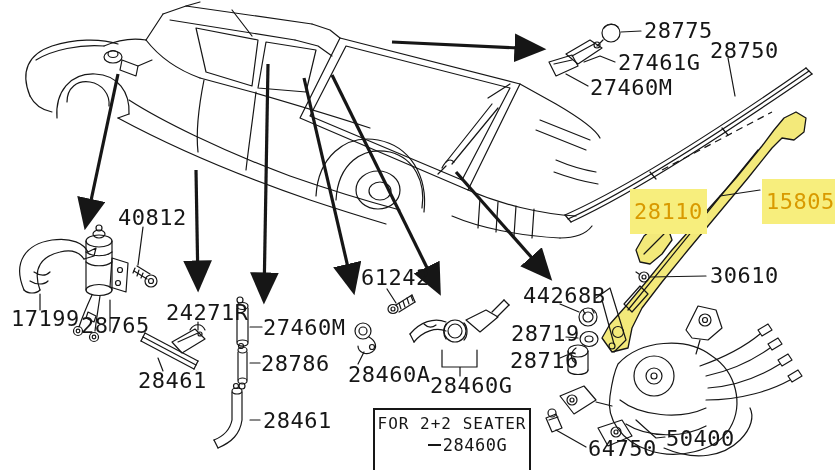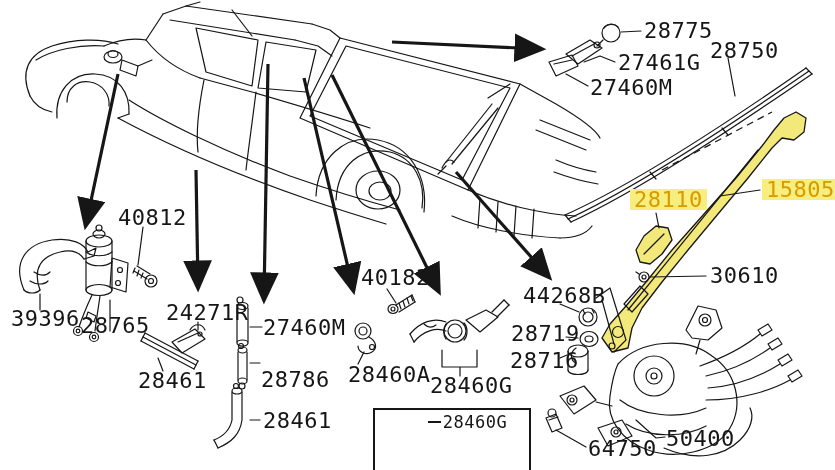--- a/index.html
+++ b/index.html
@@ -13,21 +13,21 @@
   #stage{
     position:relative;width:835px;height:470px;background:var(--bg);
     overflow:hidden;font-family:"DejaVu Sans Mono","Liberation Mono",monospace;
   }
   #art{position:absolute;left:0;top:0;}
   .lbl{
     position:absolute;font-size:22px;line-height:19px;color:var(--line);
     letter-spacing:0.5px;white-space:nowrap;
   }
   .lbl.hl{
-    background:var(--hl-bg);color:var(--hl-text);padding:1px 4px;
+    background:var(--hl-bg);color:var(--hl-text);padding:13px 4px;
   }
   #notebox{
     position:absolute;left:373px;top:408px;width:158px;height:70px;
     border:2px solid var(--line);background:var(--bg);box-sizing:border-box;
   }
   #notebox .nb-line1{
     font-size:16px;letter-spacing:1px;color:var(--line);
     text-align:center;margin-top:4px;
   }
   #notebox .nb-row{
@@ -366,37 +366,38 @@
 </svg>
 
   <div class="lbl" style="left:644px;top:21px">28775</div>
   <div class="lbl" style="left:618px;top:53px">27461G</div>
   <div class="lbl" style="left:590px;top:78px">27460M</div>
   <div class="lbl" style="left:710px;top:41px">28750</div>
   <div class="lbl hl" style="left:630px;top:189px">28110</div>
   <div class="lbl hl" style="left:762px;top:179px">15805</div>
   <div class="lbl" style="left:710px;top:266px">30610</div>
   <div class="lbl" style="left:118px;top:208px">40812</div>
-  <div class="lbl" style="left:11px;top:309px">39396</div>
+  <div class="lbl" style="left:11px;top:309px">17199</div>
   <div class="lbl" style="left:81px;top:316px">28765</div>
   <div class="lbl" style="left:166px;top:303px">24271R</div>
   <div class="lbl" style="left:138px;top:371px">28461</div>
   <div class="lbl" style="left:263px;top:318px">27460M</div>
-  <div class="lbl" style="left:261px;top:370px">28786</div>
+  <div class="lbl" style="left:261px;top:354px">28786</div>
   <div class="lbl" style="left:263px;top:411px">28461</div>
-  <div class="lbl" style="left:361px;top:268px">40182</div>
+  <div class="lbl" style="left:361px;top:268px">61242</div>
   <div class="lbl" style="left:348px;top:365px">28460A</div>
   <div class="lbl" style="left:430px;top:376px">28460G</div>
   <div class="lbl" style="left:523px;top:286px">44268B</div>
   <div class="lbl" style="left:511px;top:324px">28719</div>
   <div class="lbl" style="left:510px;top:351px">28716</div>
   <div class="lbl" style="left:666px;top:429px">50400</div>
   <div class="lbl" style="left:588px;top:439px">64750</div>
 
   <div id="notebox">
+    <div class="nb-line1">FOR 2+2 SEATER</div>
     <div class="nb-row">
       <span style="width:30px"></span>
       <span class="nb-dash"></span>
       <span class="nb-part">28460G</span>
     </div>
   </div>
 
 </div>
 
 </body></html>

